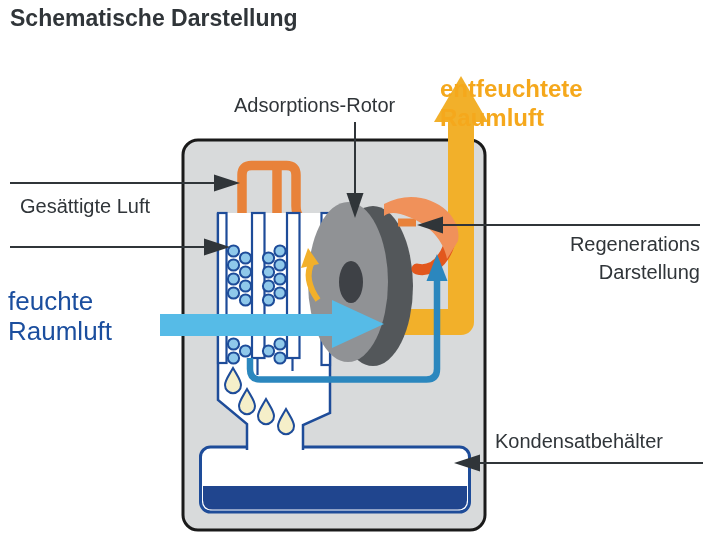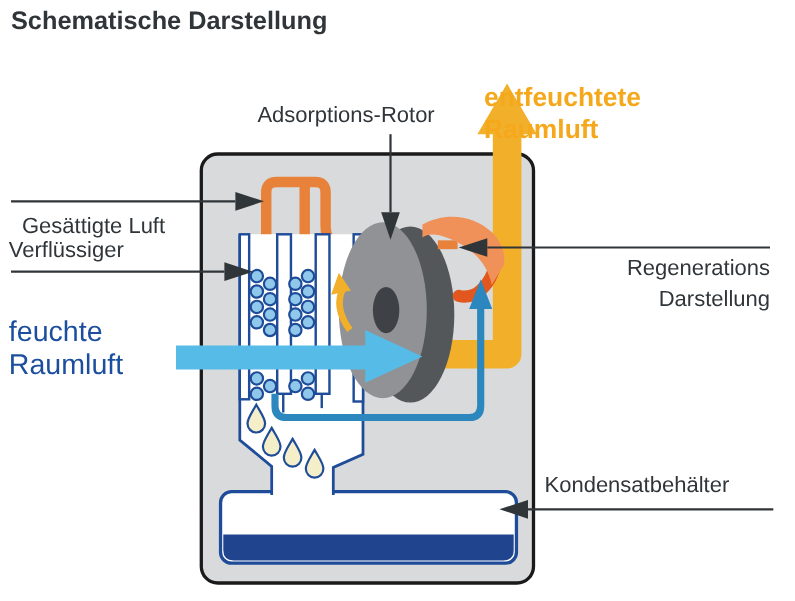--- a/index.html
+++ b/index.html
@@ -117,21 +117,20 @@
   </svg>
 
   <div class="title">
     <div>Schematische Darstellung</div>
   </div>
 
   <div class="lbl" style="left:234px;top:92px;">Adsorptions-Rotor</div>
 
   <div class="lbl" style="left:20px;top:152px;margin-top:41px;">Gesättigte Luft</div>
 
-  <div class="lbl" style="left:8px;top:215px;">Verflüssiger</div>
 
   <div class="humid">
     <div>feuchte</div>
     <div>Raumluft</div>
   </div>
 
   <div class="dehumid">
     <div>entfeuchtete</div>
     <div>Raumluft</div>
   </div>

